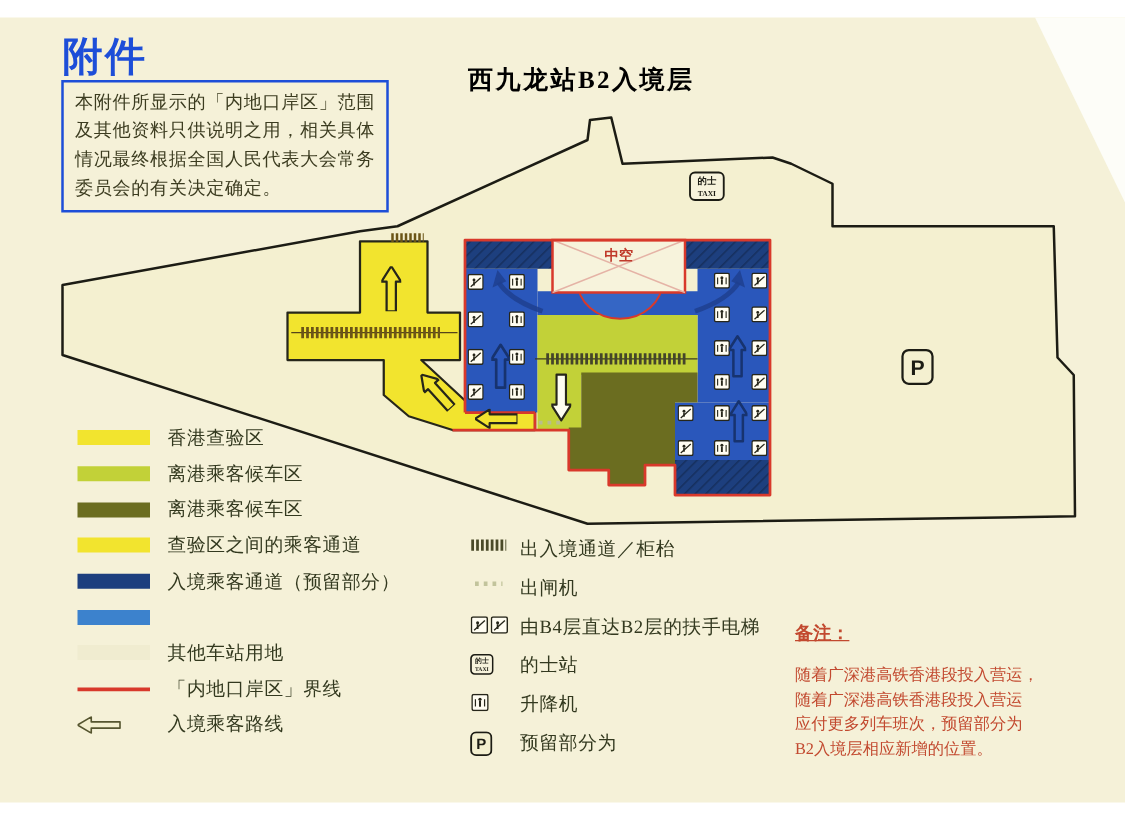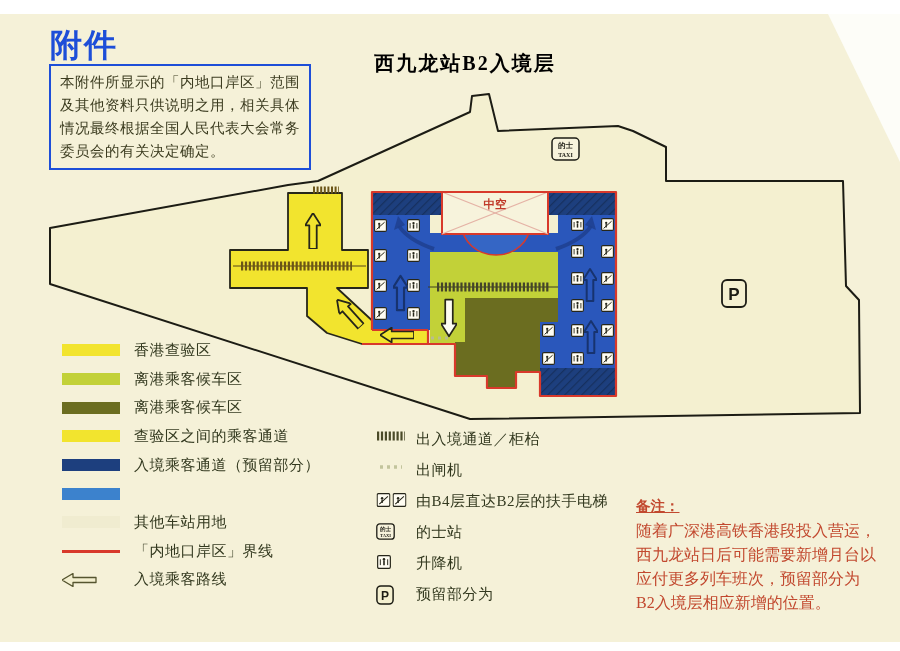--- a/index.html
+++ b/index.html
@@ -15,22 +15,22 @@
   .leg-row{display:flex;align-items:center;height:28.7px;}
   .swatch{width:58px;height:12px;margin-right:14px;flex:none;}
   .swatch-line{width:58px;height:3px;margin-right:14px;flex:none;}
   .swatch-none{width:58px;height:12px;margin-right:14px;flex:none;}
   .leg-arrow-wrap{width:58px;margin-right:14px;flex:none;display:flex;align-items:center;}
   .leg-label{font-size:15px;color:#33391f;white-space:nowrap;letter-spacing:.5px;}
   #icon-legend{left:376px;top:430px;}
   .ico-row{display:flex;align-items:flex-start;height:31px;}
   .ico-cell{width:40px;flex:none;display:flex;align-items:center;}
   #note-block{left:636px;top:497px;width:246px;color:#c2492f;}
-  #note-title{font-size:14.5px;font-weight:bold;text-decoration:underline;margin-bottom:3px;}
-  .note-line{font-size:16px;line-height:1.5;white-space:nowrap;}
+  #note-title{font-size:14.5px;font-weight:bold;text-decoration:underline;margin-bottom:14px;}
+  .note-line{font-size:13px;line-height:1.5;white-space:nowrap;}
 </style>
 </head>
 <body>
 
 <div id="canvas">
 
 <svg id="map-svg" width="900" height="651" viewBox="0 0 900 651">
   <defs>
     <pattern id="hatchNavy" width="6" height="6" patternUnits="userSpaceOnUse" patternTransform="rotate(45)">
       <rect width="6" height="6" fill="#1d3f7e"></rect>
@@ -245,18 +245,18 @@
         <text x="9" y="14.5" font-size="12" font-weight="bold" fill="#1c1c14" text-anchor="middle" font-family="Liberation Sans, sans-serif">P</text>
       </svg>
     </span>
     <span class="leg-label">预留部分为</span>
   </div>
 </div>
 
 <div class="ov" id="note-block">
   <div id="note-title">备注：</div>
   <div class="note-line">随着广深港高铁香港段投入营运，</div>
-  <div class="note-line">西九龙站日后可能需要新增月台以</div>
+  <div class="note-line">随着广深港高铁香港段投入营运</div>
   <div class="note-line">应付更多列车班次，预留部分为</div>
   <div class="note-line">B2入境层相应新增的位置。</div>
 </div>
 
 </div>
 
 </body></html>

